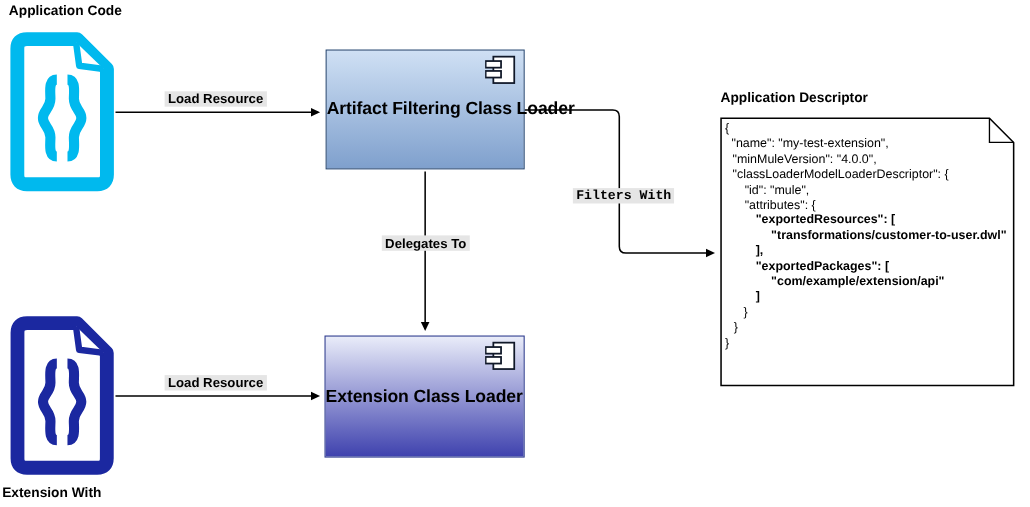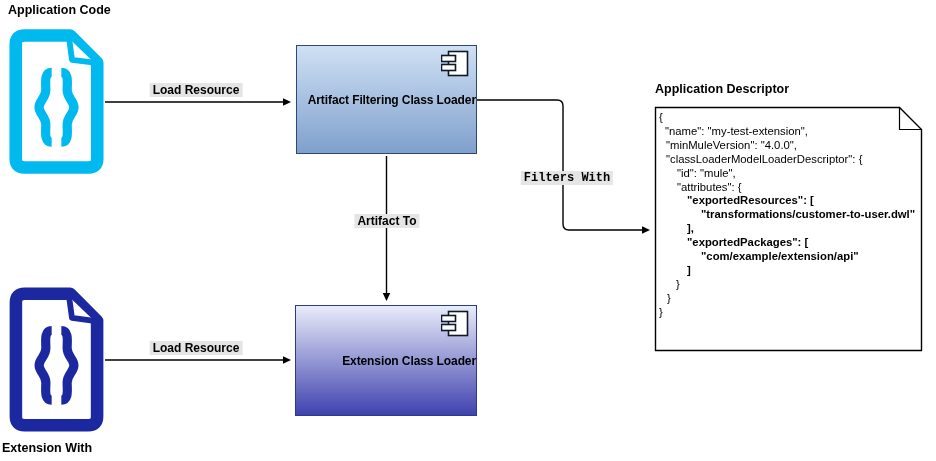--- a/index.html
+++ b/index.html
@@ -16,22 +16,22 @@
   .heading.ext-code { left:2px; top:441px; }
   .heading.descriptor-title { left:655px; top:82px; width:248px; text-align:left; }
 
   .edge-label { position:absolute; transform:translate(-50%,-50%); font-size:12px; font-weight:bold;
                 background:#e5e5e5; padding:0 3px; white-space:nowrap; }
   .edge-label.lr1 { left:196px; top:90px; }
   .edge-label.lr2 { left:196px; top:348px; }
   .edge-label.del { left:387px; top:221px; }
   .edge-label.fil { left:567px; top:178px;font-family:Liberation Mono, monospace; }
 
-  .node { position:absolute; border:1px solid #2a4a75; display:flex; align-items:center; justify-content:flex-end;
-          text-align:center; font-weight:bold; font-size:12px; letter-spacing:-0.1px; white-space:nowrap; }
+  .node { position:absolute; border:1px solid #2a4a75; display:flex; align-items:center; justify-content:flex-start;
+          text-align:center; font-weight:bold; font-size:16px; letter-spacing:-0.1px; white-space:nowrap; }
   .node.filtering { left:296px; top:45px; width:181px; height:109px;
           background:linear-gradient(to bottom, var(--node-top-light,#cfe0f4), var(--node-top-dark,#7fa0cd));
           border-color:var(--node-top-border,#2a4a75); }
   .node.artifact  { left:295px; top:305px; width:182px; height:111px;
           background:linear-gradient(to bottom, var(--node-bottom-light,#e9ecf9), var(--node-bottom-dark,#3f42ae));
           border-color:var(--node-bottom-border,#2c3a8e); }
 
   .component-icon { position:absolute; top:4px; right:7px; }
 
   .file-icon { position:absolute; }
@@ -97,21 +97,21 @@
     <svg class="component-icon" width="28" height="27" viewBox="0 0 28 27">
       <rect x="7.5" y="1.5" width="19" height="24" fill="#fff" stroke="#101828" stroke-width="1.6"></rect>
       <rect x="0.5" y="5.5" width="14" height="6" fill="#fff" stroke="#101828" stroke-width="1.6"></rect>
       <rect x="0.5" y="14.5" width="14" height="6" fill="#fff" stroke="#101828" stroke-width="1.6"></rect>
     </svg>
     <span class="node-label">Extension Class Loader</span>
   </div>
 
   <div class="edge-label lr1">Load Resource</div>
   <div class="edge-label lr2">Load Resource</div>
-  <div class="edge-label del">Artifact To</div>
+  <div class="edge-label del">Delegates To</div>
   <div class="edge-label fil">Filters With</div>
 
   <div class="descriptor-code">
       <div class="code-line" style="padding-left: 0px;">{</div>
       <div class="code-line" style="padding-left: 6px;">"name": "my-test-extension",</div>
       <div class="code-line" style="padding-left: 7px;">"minMuleVersion": "4.0.0",</div>
       <div class="code-line" style="padding-left: 7px;">"classLoaderModelLoaderDescriptor": {</div>
       <div class="code-line" style="padding-left: 18px;">"id": "mule",</div>
       <div class="code-line" style="padding-left: 18px;">"attributes": {</div>
       <div class="code-line bold" style="padding-left: 28px;">"exportedResources": [</div>

